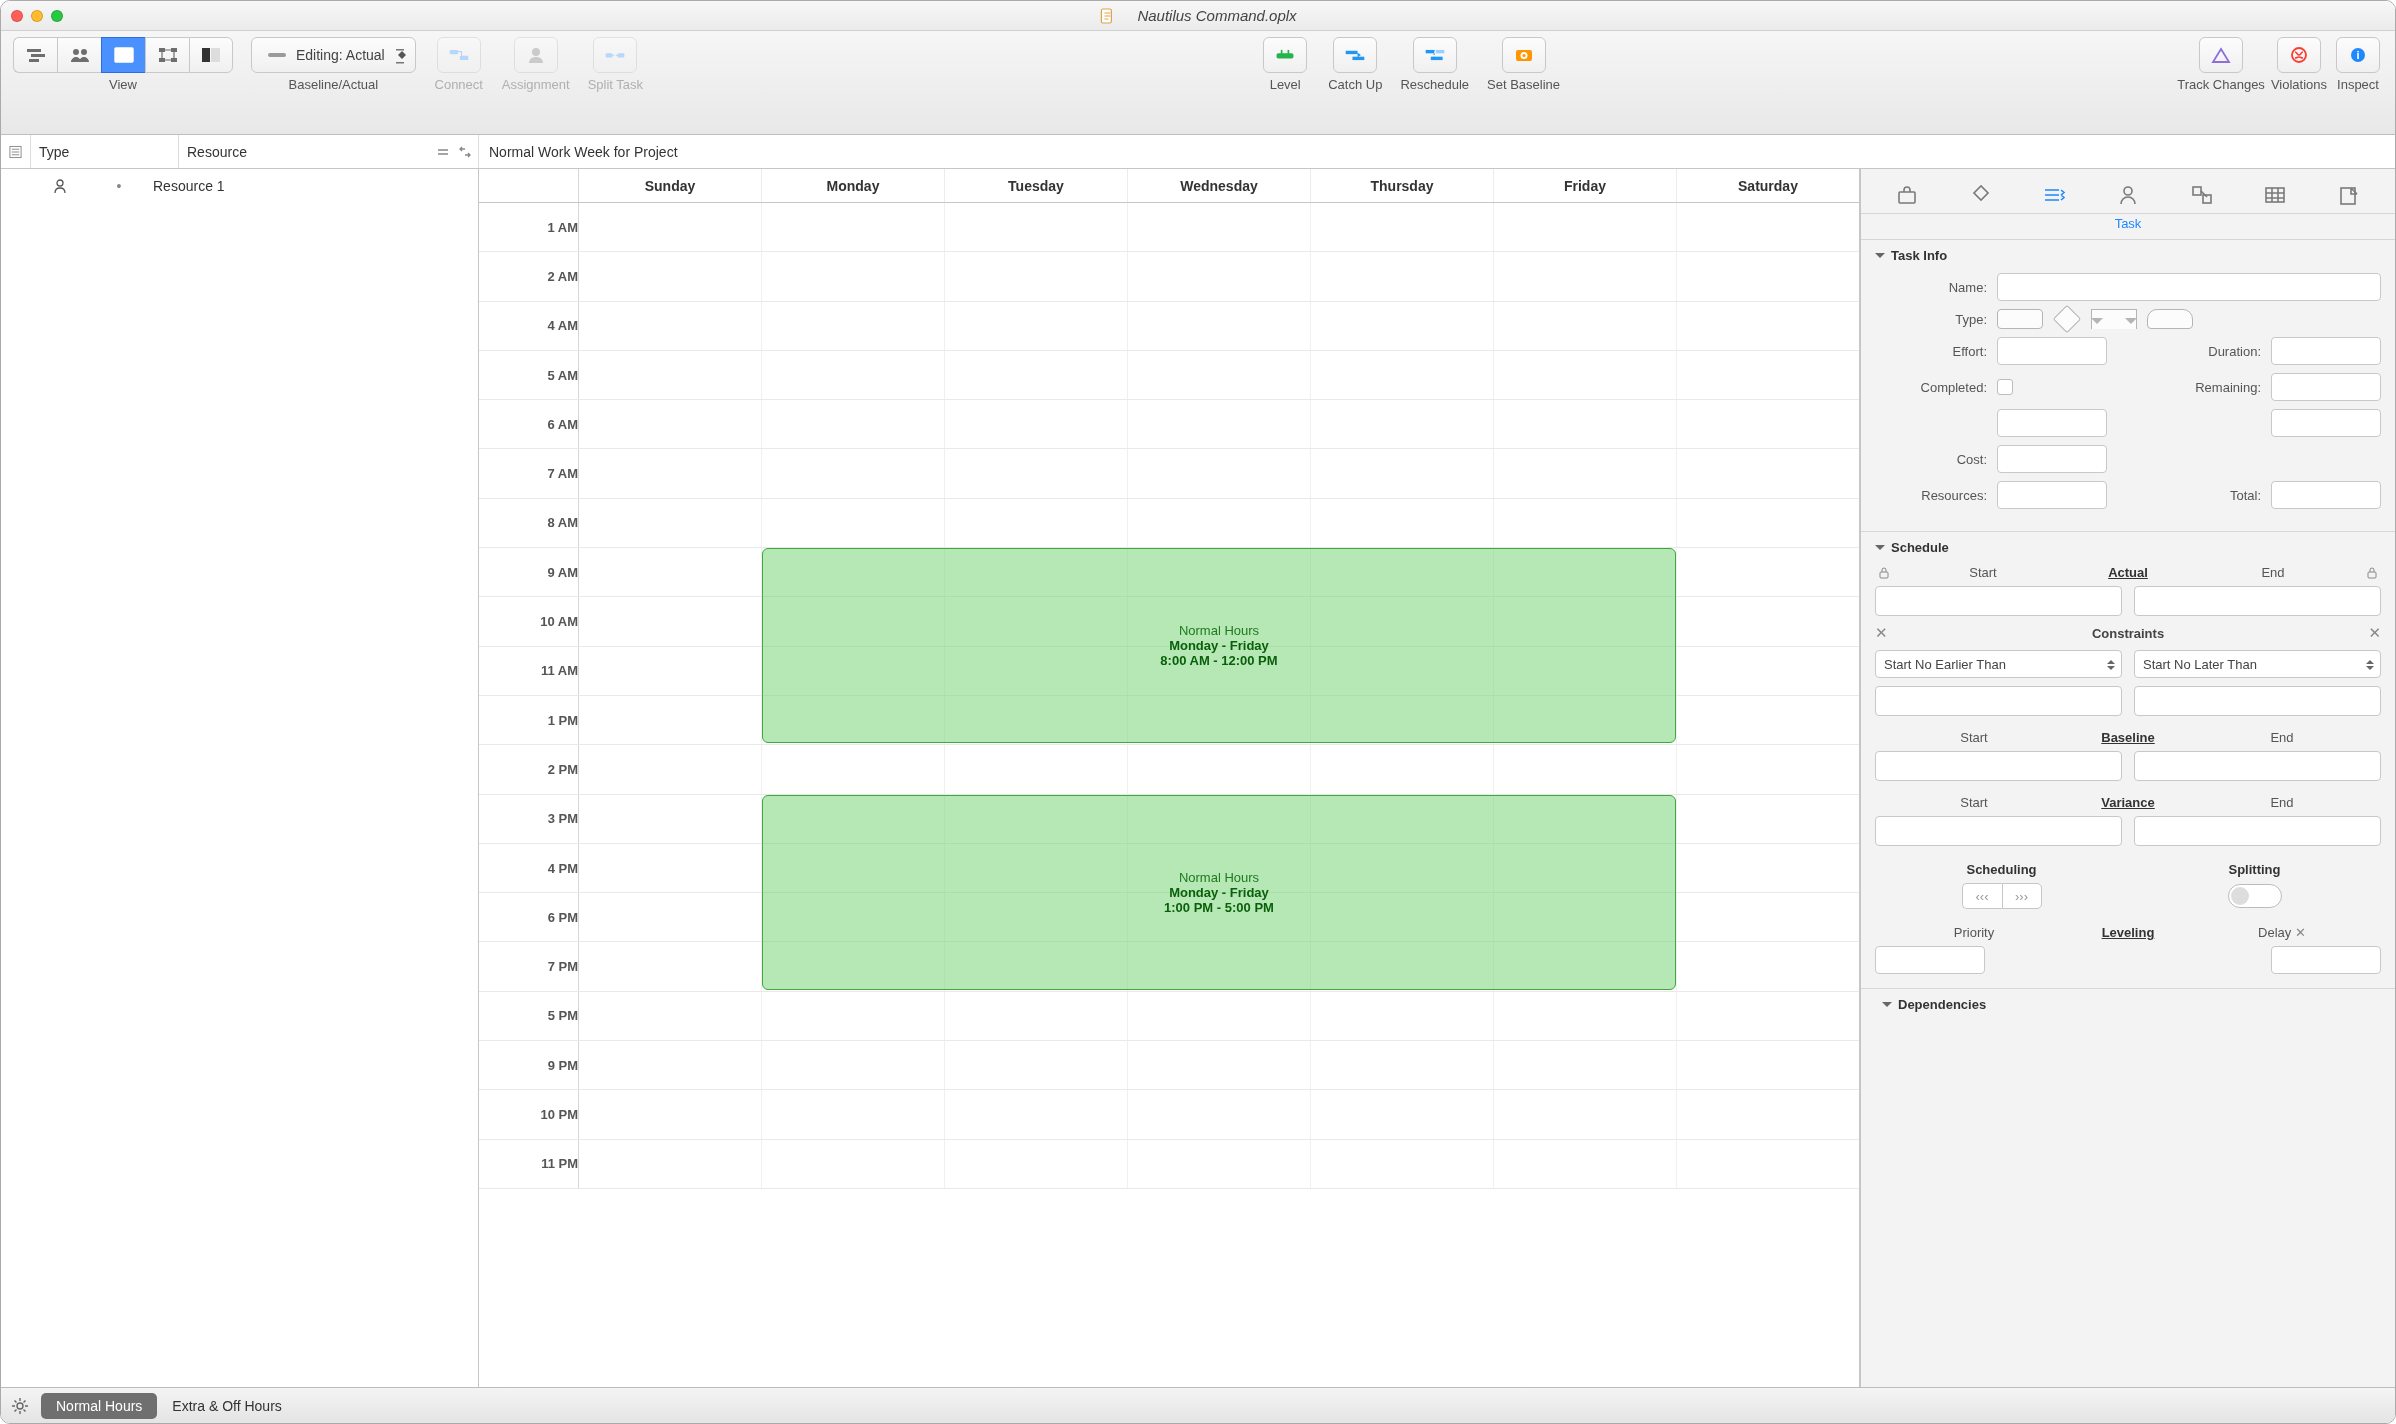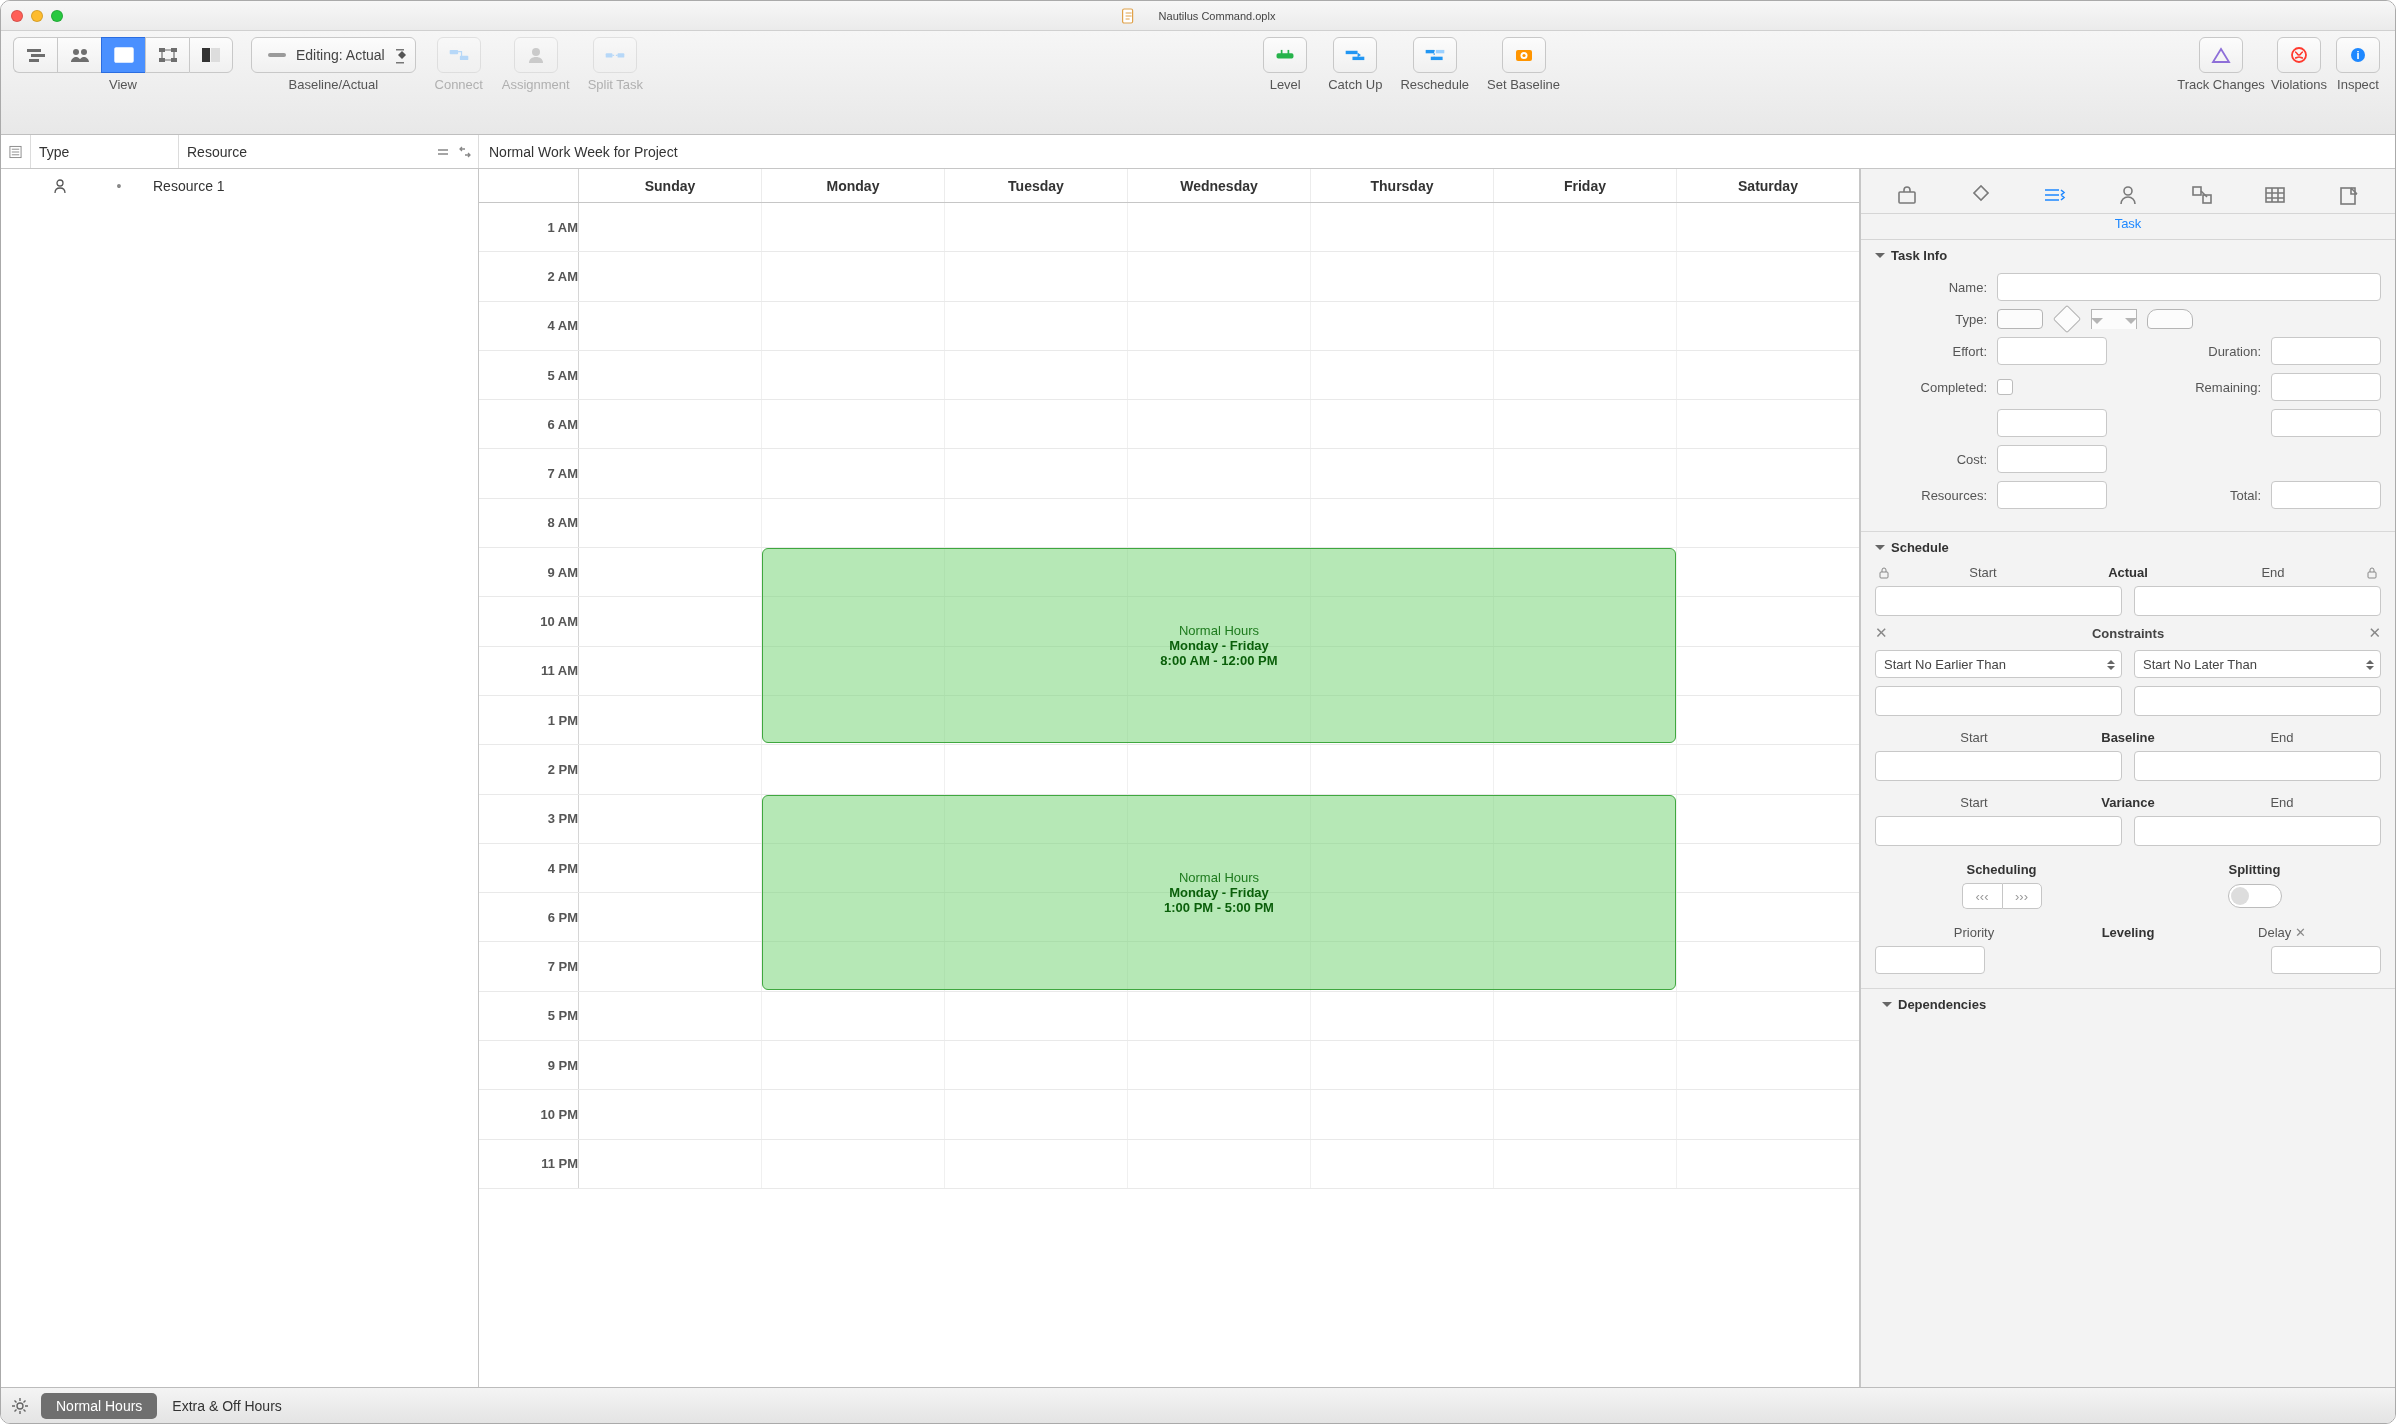--- a/index.html
+++ b/index.html
@@ -3,21 +3,21 @@
 <meta charset="utf-8">
 <style>
 * { box-sizing: border-box; margin: 0; padding: 0; font-family: -apple-system, "Helvetica Neue", Arial, sans-serif; }
 body { background: #fff; width: 2396px; height: 1424px; overflow: hidden; border: 1px solid #aaa; border-radius: 10px; }
 
 
 .titlebar { height: 30px; background: linear-gradient(#f7f7f7,#ebebeb); border-bottom: 1px solid #d0d0d0; display:flex; align-items:center; padding:0 10px; position:relative; }
 .traffic { display:flex; gap:8px; }
 .traffic .dot { width:12px; height:12px; border-radius:50%; border:1px solid rgba(0,0,0,0.15); }
 .dot.red{background:#ff5f57;} .dot.yellow{background:#febc2e;} .dot.green{background:#28c840;}
-.title-center { position:absolute; left:50%; transform:translateX(-50%); display:flex; align-items:center; gap:22px; color:#444; font-size:11px; font-weight:500; }
+.title-center { position:absolute; left:50%; transform:translateX(-50%); display:flex; align-items:center; gap:22px; color:#444; font-size:15px; font-weight:500;font-style:italic; }
 .title-icon { width:16px; height:16px; }
 
 
 .toolbar { height: 104px; background: linear-gradient(#f6f6f6,#e8e8e8); border-bottom:1px solid #bfbfbf; display:flex; padding: 6px 12px 2px; }
 .tb-group { display:flex; flex-direction:column; align-items:center; margin-right:18px; }
 .tb-group.right { margin-left:auto; margin-right:0; }
 .tb-group.right + .tb-group.right { margin-left: 0; }
 .tb-btn { height:36px; min-width:44px; background:linear-gradient(#fcfcfc,#f0f0f0); border:1px solid #c8c8c8; border-radius:6px; margin:0 3px; display:flex; align-items:center; justify-content:center; cursor:pointer; padding:0 8px; }
 .tb-btn.seg { border-radius:0; margin:0; border-right-width:0; }
 .tb-btn.seg:first-child{ border-top-left-radius:6px; border-bottom-left-radius:6px;}
@@ -92,21 +92,21 @@
 .type-shape { width:46px; height:20px; border:1.5px solid #b5b5b5; border-radius:4px; background:#fcfcfc; cursor:pointer;}
 .type-shape.diamond{ width:20px; transform:rotate(45deg); border-radius:2px;}
 .type-shape.group{ border-radius:0; border-bottom:none; position:relative;}
 .type-shape.group::before,.type-shape.group::after{content:'';position:absolute;bottom:-1px;width:0;height:0;border:6px solid transparent;border-top-color:#b5b5b5;}
 .type-shape.group::before{left:-1px;} .type-shape.group::after{right:-1px;}
 .type-shape.hammock{border-radius:10px 10px 4px 4px;}
 .insp-check { width:16px;height:16px;border:1px solid #bcbcbc;border-radius:3px;background:#fff;}
 .sched-hdr { display:flex; align-items:center; font-weight:700; color:#333; margin:6px 0;}
 .sched-hdr .lock{width:18px;}
 .sched-hdr .col{flex:1;text-align:center;font-weight:500;color:#555;}
-.sched-hdr .mid{flex:0 0 110px;text-align:center;font-weight:700;color:#333;}
+.sched-hdr .mid{flex:0 0 110px;text-align:center;font-weight:700;color:#333;text-decoration:underline;}
 .sched-fields{display:flex;gap:12px;}
 .sched-fields .fld{flex:1;height:30px;background:#fff;border:1px solid #c8c8c8;border-radius:4px;}
 .constraint-row{display:flex;align-items:center;gap:8px;margin:8px 0;}
 .constraint-row .x{color:#888;cursor:pointer;font-size:15px;}
 .constraint-row .mid{flex:0 0 130px;text-align:center;font-weight:700;}
 .insp-select{flex:1;height:28px;background:#fff;border:1px solid #c8c8c8;border-radius:4px;display:flex;align-items:center;padding:0 22px 0 8px;font-size:13px;color:#444;position:relative;cursor:pointer;}
 .insp-select .ar{position:absolute;right:6px;top:5px;}
 .insp-select .ar::before{content:'';display:block;border:4px solid transparent;border-bottom-color:#666;margin-bottom:2px;}
 .insp-select .ar::after{content:'';display:block;border:4px solid transparent;border-top-color:#666;}
 .pill-toggle{width:54px;height:24px;border:1px solid #bcbcbc;border-radius:12px;background:#fff;position:relative;cursor:pointer;}

